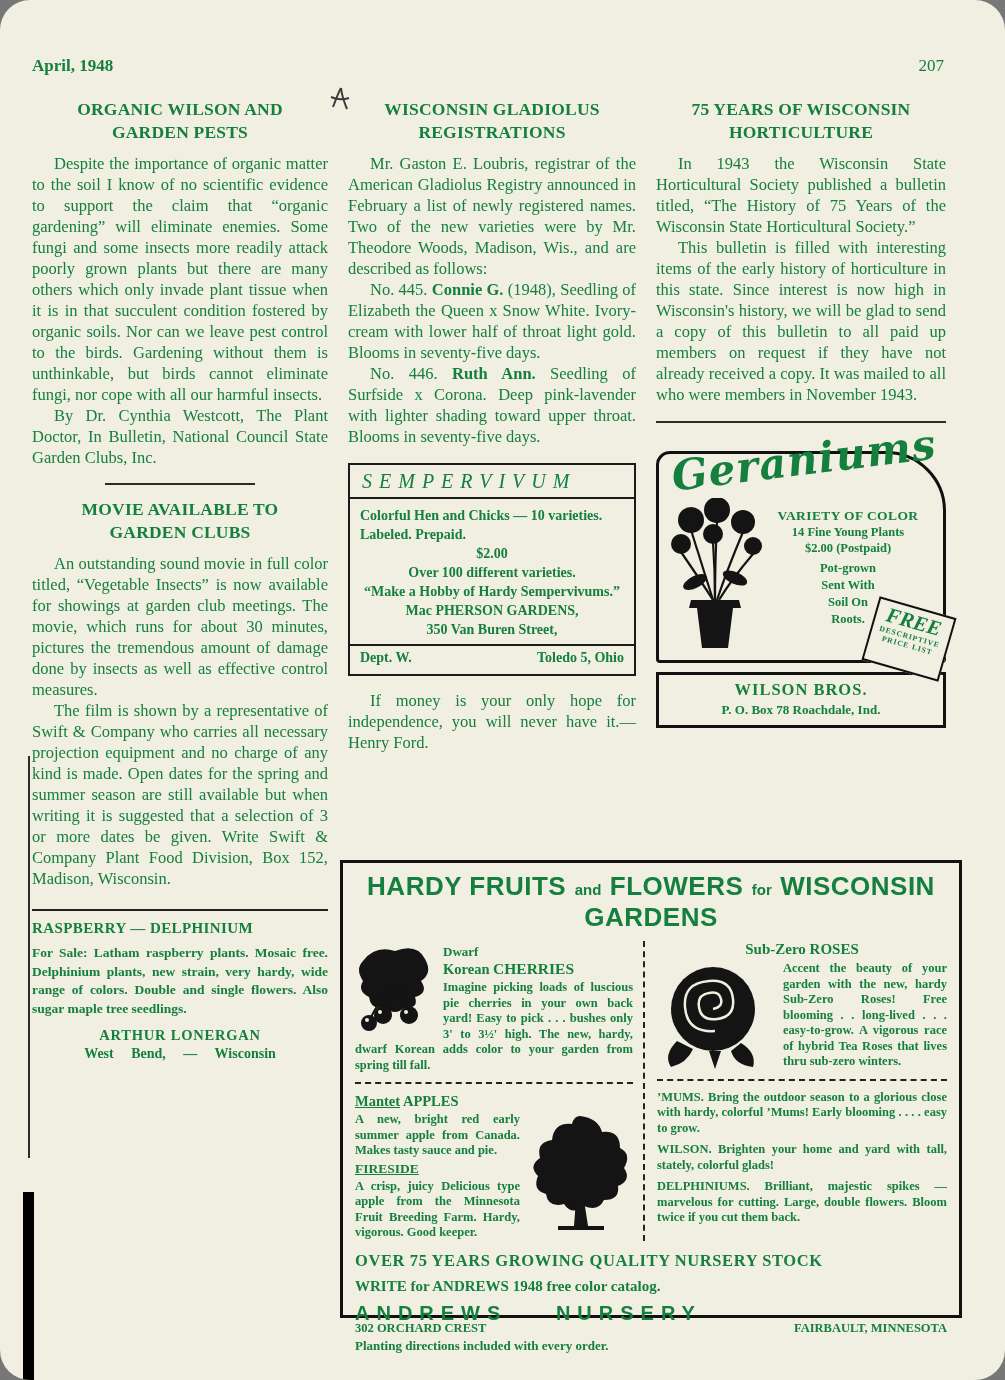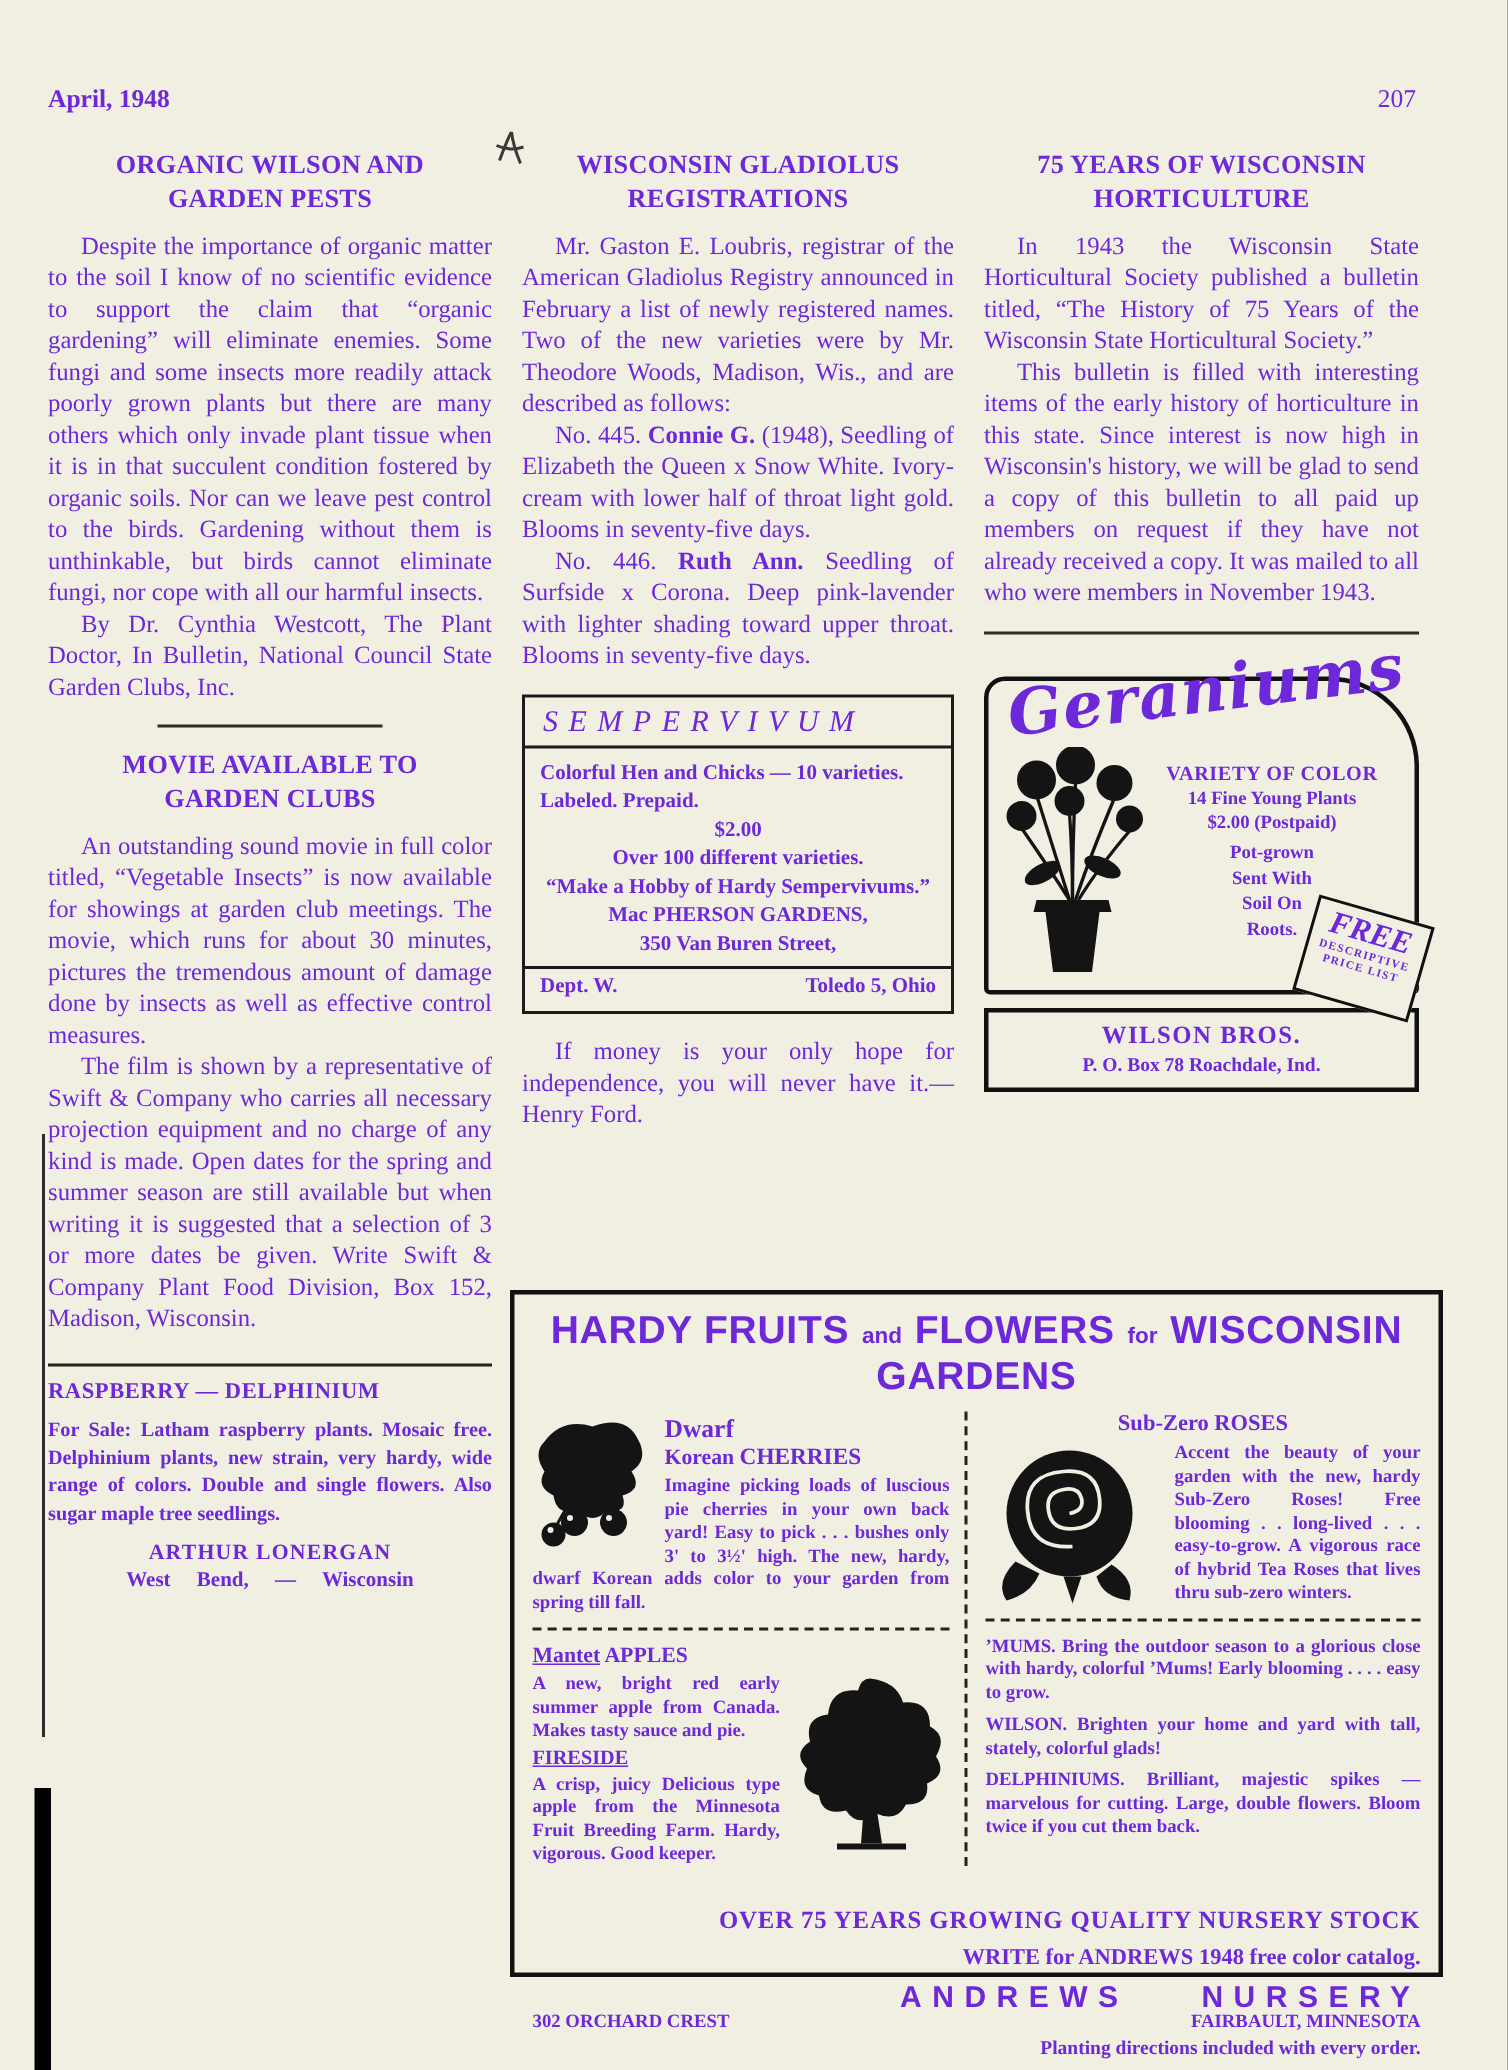--- a/index.html
+++ b/index.html
@@ -1,20 +1,21 @@
 <!DOCTYPE html>
 <html><head>
 <meta charset="utf-8">
 <style>
   * { margin:0; padding:0; box-sizing:border-box; }
   html,body { background:#777; }
   .page {
     position:relative; width:1005px; height:1380px; margin:0 auto;
-    background:#f1eee2; color:#6d28d9; overflow:hidden;
+    background:#f1eee2; color:#15803d; overflow:hidden;
     font-family:"Liberation Serif", serif;
+    border-radius:30px;
   }
   
   .pagehead { position:absolute; top:56px; left:32px; width:912px;
     display:flex; justify-content:space-between; }
   .ph-date { font-weight:bold; font-size:17px; }
   .ph-num  { font-size:17px; }
 
   
   .col { position:absolute; top:98px; }
   .col1 { left:32px;  width:296px; }
@@ -75,21 +76,21 @@
   .an-left  { width:288px; padding-right:10px; }
   .an-right { flex:1; border-left:2px dashed #222; padding-left:12px; }
   .ad-sm { font-weight:bold; font-size:12.5px; line-height:15.5px; text-align:justify; }
   .ad-h  { font-weight:bold; font-size:14.5px; margin:2px 0 2px; }
   .u { text-decoration:underline; }
   .dash-h { border:0; border-top:2px dashed #222; margin:9px 0; clear:both; }
   .cherry-svg { float:left; margin:2px 8px 2px 0; }
   .tree-svg { float:right; margin:2px 0 2px 8px; }
   .rose-svg { float:left; margin:2px 8px 2px 0; }
   .roses-h { text-align:center; font-weight:bold; font-size:15px; margin-bottom:3px; }
-  .an-foot { clear:both; text-align:right; margin-top:26px; }
+  .an-foot { clear:both; text-align:left; margin-top:10px; }
   .an-f1 { font-weight:bold; font-size:16.5px; letter-spacing:.6px; }
   .an-f2 { font-weight:bold; font-size:15px; margin-top:7px; }
   .an-corow { position:relative; margin-top:7px; height:34px; }
   .an-co { font-family:"Liberation Sans", sans-serif; font-weight:bold; font-size:20px;
     letter-spacing:7px; word-spacing:36px; }
   .an-al { position:absolute; left:0; bottom:0; font-weight:bold; font-size:12.5px; }
   .an-ar { position:absolute; right:0; bottom:0; font-weight:bold; font-size:12.5px; }
   .an-f3 { font-weight:bold; font-size:13px; margin-top:2px; }
 
   
@@ -255,21 +256,21 @@
                 <circle cx="14" cy="80" r="8"></circle>
               </g>
             <g fill="#f1eee2">
                 <circle cx="25" cy="69" r="2"></circle>
                 <circle cx="51" cy="69" r="2"></circle>
                 <circle cx="12" cy="77" r="2"></circle>
               </g>
           </svg>
         </span>
         <div class="ad-h">
-          <span style="font-size:17px">Dwarf</span><br>
+          <span style="font-size:13px">Dwarf</span><br>
           <span>Korean</span>
           <span style="font-size:15.5px">CHERRIES</span>
         </div>
         <p class="ad-sm">Imagine picking loads of luscious pie cherries in your own back yard! Easy to pick . . . bushes only 3' to 3½' high. The new, hardy, dwarf Korean adds color to your garden from spring till fall.</p>
 
         <hr class="dash-h">
 
         <div class="ad-h">
           <span class="u">Mantet</span>
           <span>APPLES</span>

